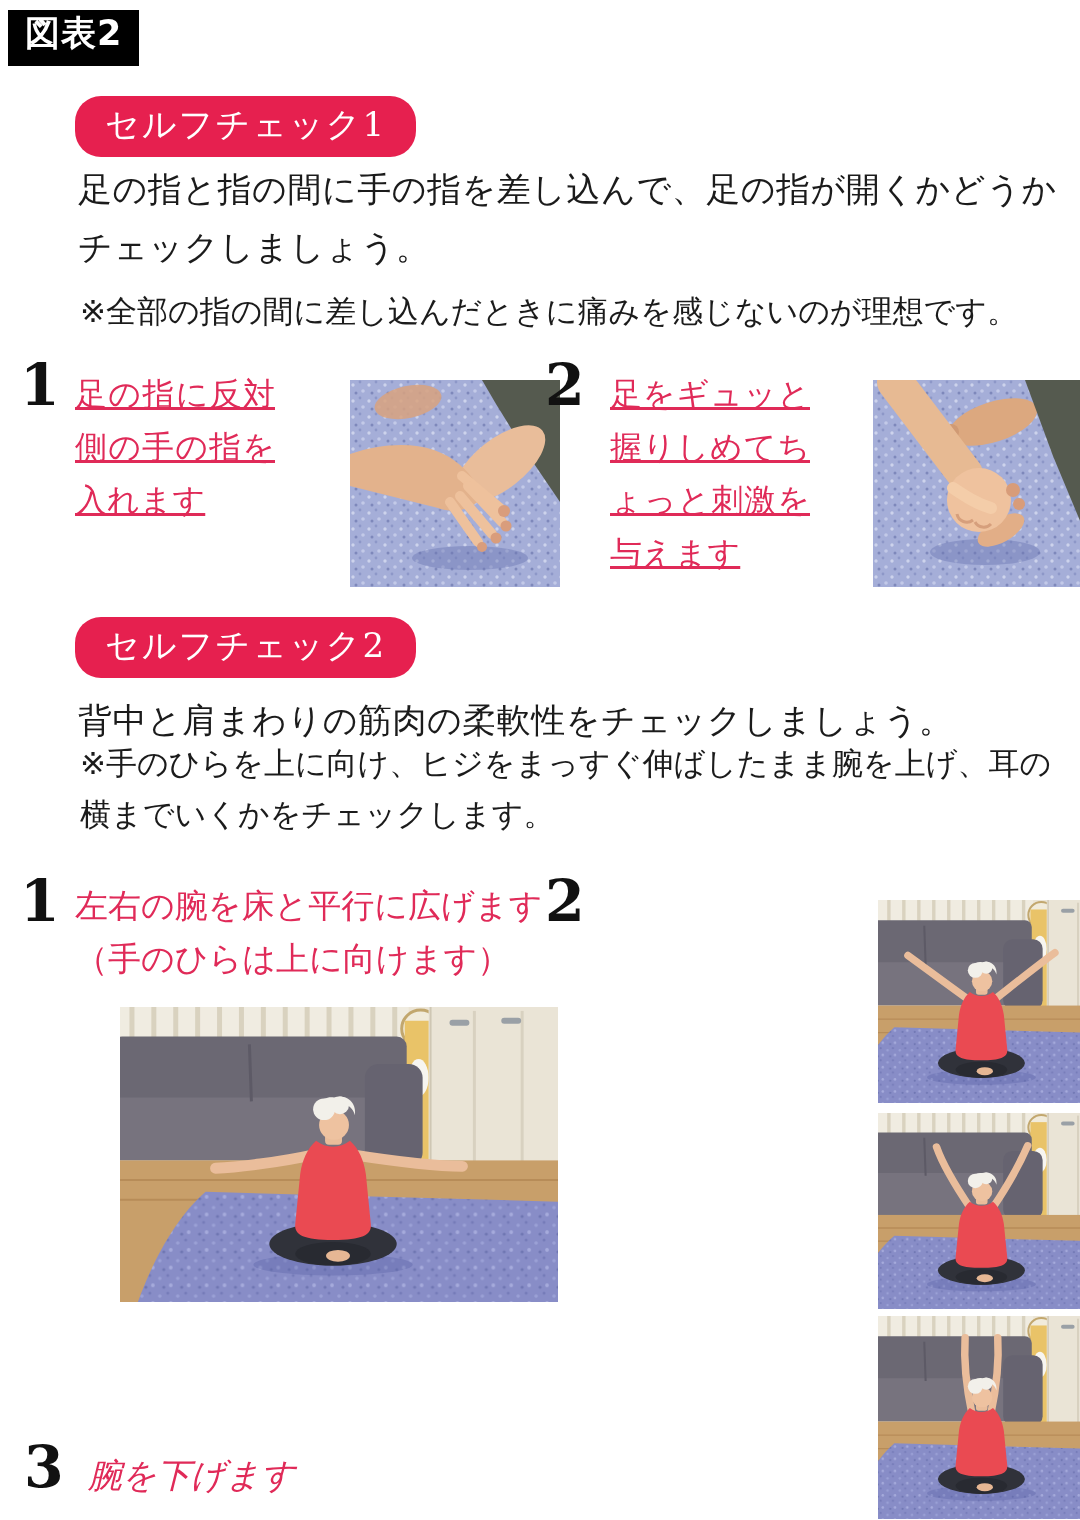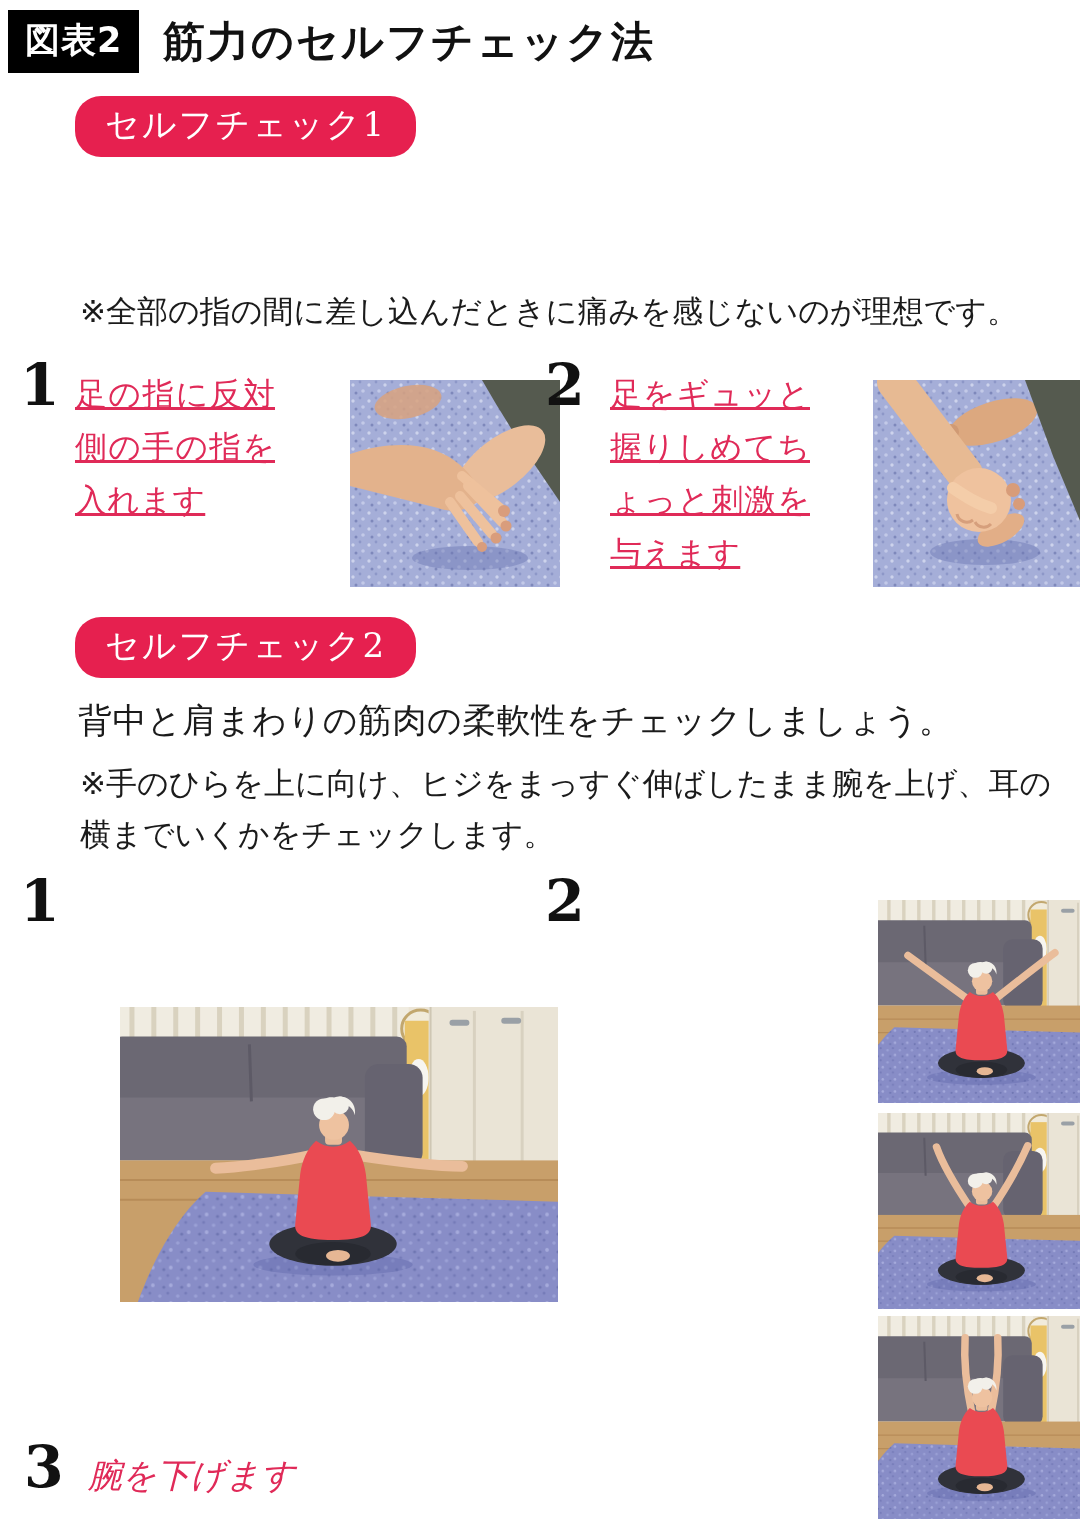--- a/index.html
+++ b/index.html
@@ -3,34 +3,34 @@
 <meta charset="utf-8">
 <style>
   html,body{margin:0;padding:0;background:#ffffff;}
   .page{
     position:relative;width:1080px;height:1520px;background:#ffffff;
     font-family:"DejaVu Sans","Liberation Sans",sans-serif;overflow:hidden;
   }
   .abs{position:absolute;}
   
   .fig-label{left:8px;top:10px;background:#000;color:#fff;font-size:35px;font-weight:bold;
-    padding:7px 17px 9px;letter-spacing:1px;}
+    padding:0 17px 9px;letter-spacing:1px;}
   .fig-title{left:163px;top:14px;font-size:42px;font-weight:bold;color:#111;letter-spacing:2px;}
   
   .badge{background:#e6204f;color:#fff;font-family:"DejaVu Serif","Liberation Serif",serif;
     font-size:34px;letter-spacing:2px;padding:6px 30px 9px;border-radius:26px;}
   #badge1{left:75px;top:96px;}
   #badge2{left:75px;top:617px;}
   
   .intro{font-size:34px;line-height:1.72;color:#1b1b1b;letter-spacing:.5px;line-break:strict;margin:0;}
   #intro1{left:78px;top:160px;width:995px;}
   #intro2{left:78px;top:691px;width:995px;}
   .note{font-size:31px;line-height:1.66;color:#1b1b1b;line-break:strict;margin:0;}
   #note1{left:80px;top:286px;width:985px;}
-  #note2{left:80px;top:758px;width:975px;}
+  #note2{left:80px;top:738px;width:975px;}
   
   .stepnum{font-family:"DejaVu Serif","Liberation Serif",serif;font-weight:bold;font-size:57px;
     color:#111;line-height:1;}
   .steptext{color:#e02a58;line-break:strict;margin:0;}
   .just{text-align:justify;text-justify:inter-character;text-decoration:underline;}
   #n1a{left:20px;top:356px;} #t1a{left:75px;top:368px;width:200px;font-size:32px;line-height:1.66;}
   #n2a{left:545px;top:356px;} #t2a{left:610px;top:368px;width:200px;font-size:32px;line-height:1.66;}
   #n1b{left:20px;top:872px;} #t1b{left:75px;top:880px;width:475px;font-size:33px;line-height:1.6;}
   #n2b{left:545px;top:872px;} #t2b{left:608px;top:880px;width:208px;font-size:31px;line-height:1.64;}
   #n3{left:24px;top:1438px;} #t3{left:88px;top:1452px;width:500px;font-size:34px;line-height:1.4;font-style:italic;}
@@ -97,23 +97,23 @@
       <circle cx="205" cy="104" r="11" fill="#f2f0ea"></circle>
       <circle cx="221" cy="100" r="9" fill="#f2f0ea"></circle>
       <path d="M198,112 C194,100 204,90 215,92 C228,88 238,98 236,110 C234,102 228,98 220,99 C210,100 202,105 198,112 Z" fill="#f2f0ea"></path>
     </g>
   </defs>
 </svg>
 
 <div class="page">
 
   <span class="abs fig-label">図表2</span>
-  <span class="abs fig-title">筋力のセルフチェック法</span>
 
   <span id="badge1" class="abs badge">セルフチェック1</span>
+  <p id="intro1" class="abs intro">足の指と指の間に手の指を差し込んで、足の指が開くかどうかチェックしましょう。</p>
   <p id="note1" class="abs note">※全部の指の間に差し込んだときに痛みを感じないのが理想です。</p>
 
   <span id="n1a" class="abs stepnum">1</span>
   <p id="t1a" class="abs steptext just">足の指に反対側の手の指を入れます</p>
   <figure id="photoA" class="photo">
     <svg viewBox="0 0 210 207" preserveAspectRatio="none">
       <rect width="210" height="207" fill="url(#tex1)"></rect>
       <ellipse cx="58" cy="22" rx="34" ry="16" fill="#d8a27f" opacity=".85" transform="rotate(-12 58 22)"></ellipse>
       <path d="M132,0 L210,0 L210,122 L172,66 L146,24 Z" fill="#555a4f"></path>
       <ellipse cx="120" cy="178" rx="58" ry="12" fill="#6d77b4" opacity=".45"></ellipse>
@@ -151,20 +151,21 @@
       <circle cx="140" cy="110" r="7" fill="#d89c79"></circle>
       <circle cx="146" cy="124" r="6" fill="#d89c79"></circle>
     </svg>
   </figure>
 
   <span id="badge2" class="abs badge">セルフチェック2</span>
   <p id="intro2" class="abs intro">背中と肩まわりの筋肉の柔軟性をチェックしましょう。</p>
   <p id="note2" class="abs note">※手のひらを上に向け、ヒジをまっすぐ伸ばしたまま腕を上げ、耳の横までいくかをチェックします。</p>
 
   <span id="n1b" class="abs stepnum">1</span>
+  <p id="t1b" class="abs steptext">左右の腕を床と平行に広げます（手のひらは上に向けます）</p>
   <figure id="photoBig" class="photo">
     <svg viewBox="0 0 440 300" preserveAspectRatio="none">
       <use href="#room"></use>
       <path d="M196,150 C160,158 118,163 96,164" stroke="#eabd9b" stroke-width="11" fill="none" stroke-linecap="round"></path>
       <path d="M232,150 C270,156 320,162 344,162" stroke="#eabd9b" stroke-width="11" fill="none" stroke-linecap="round"></path>
       <use href="#woman"></use>
     </svg>
   </figure>
 
   <span id="n2b" class="abs stepnum">2</span>

